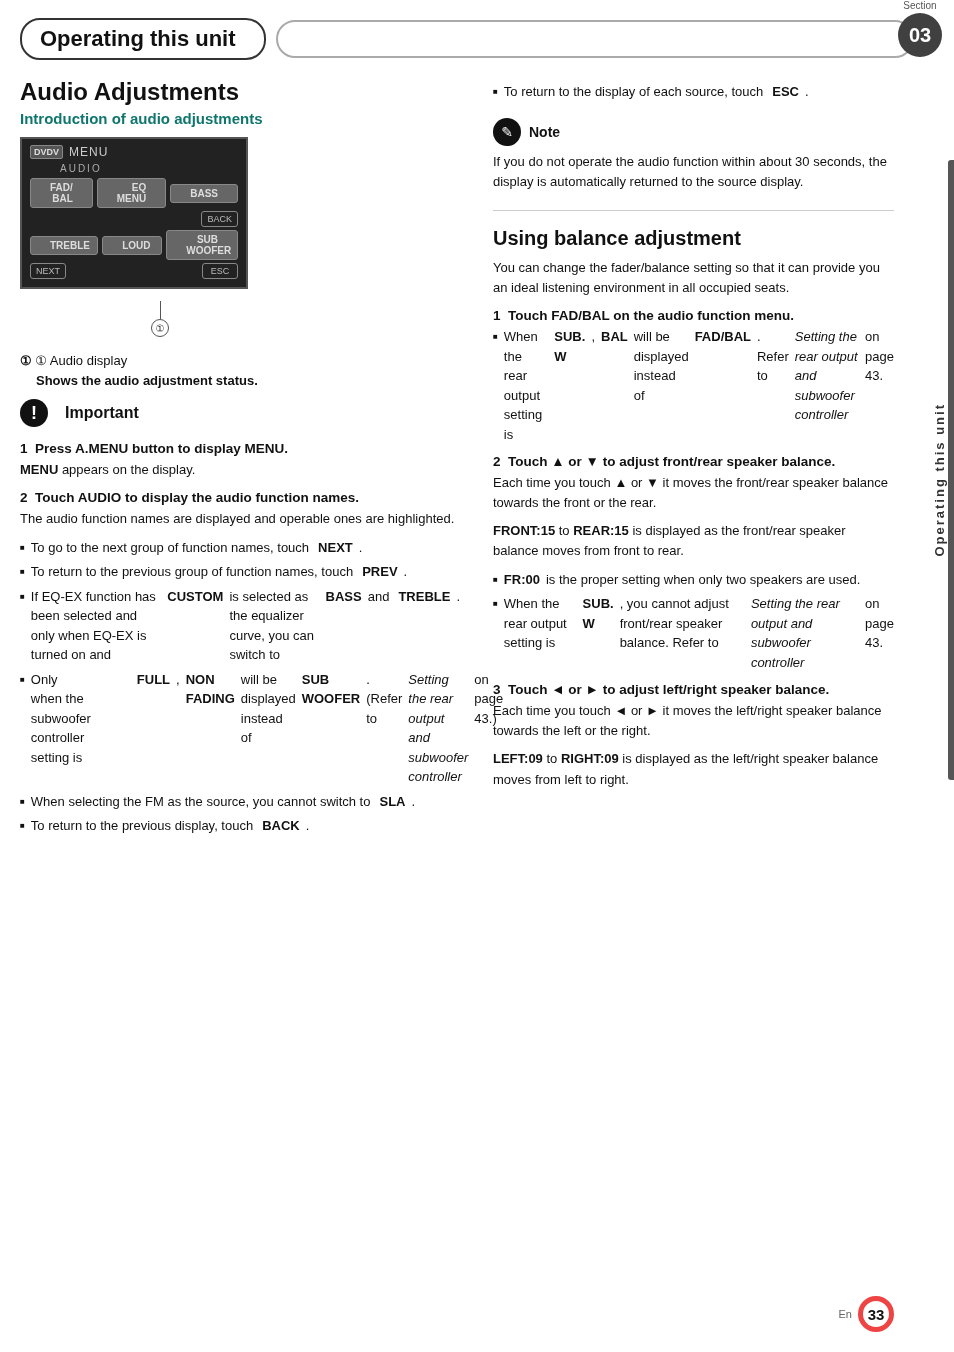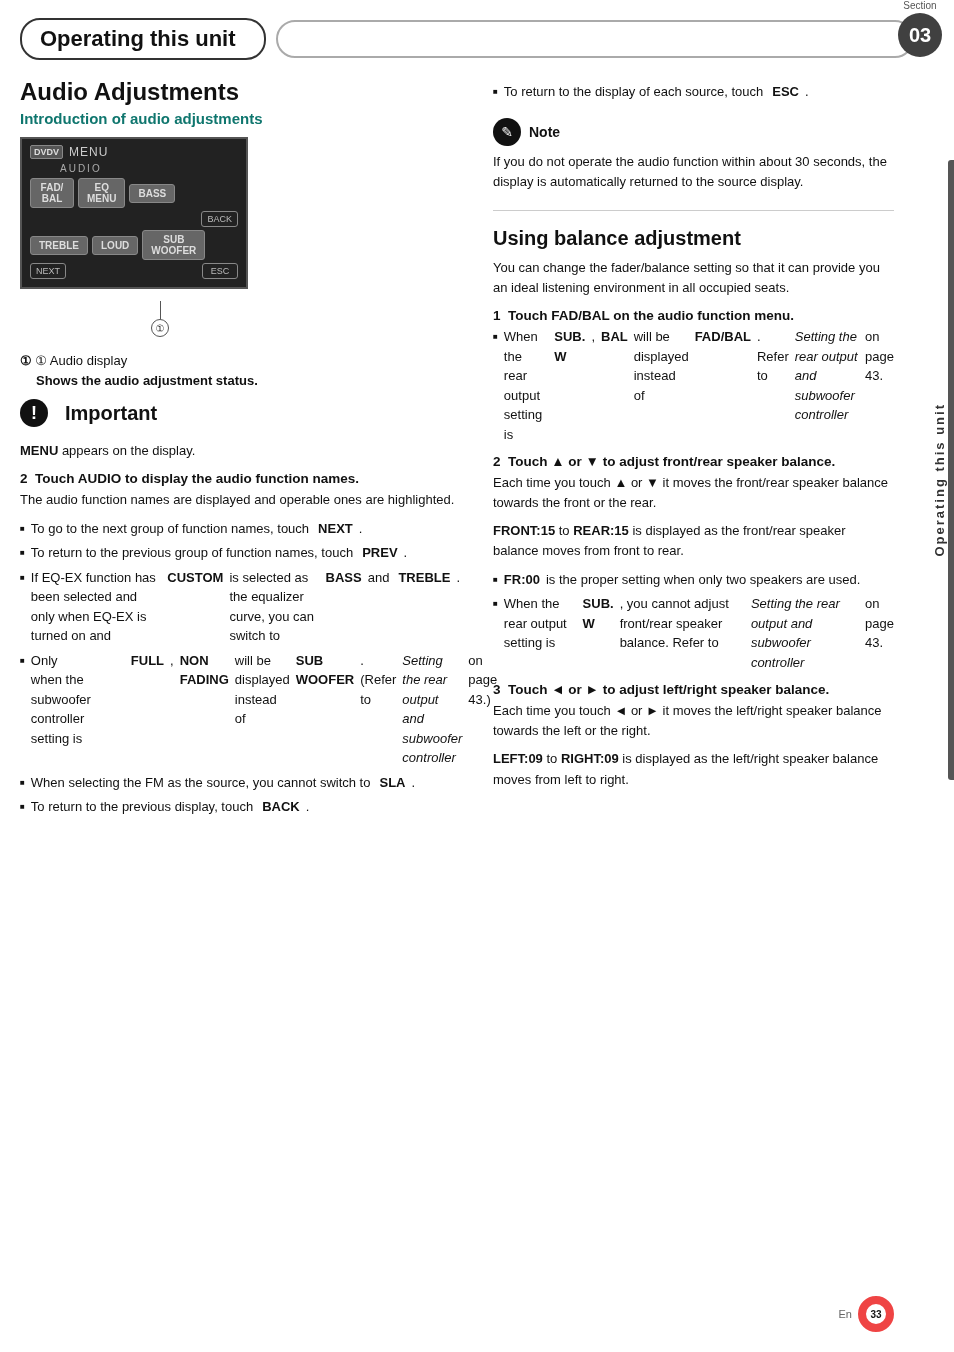--- a/index.html
+++ b/index.html
@@ -174,26 +174,26 @@
       display: flex;
       gap: 4px;
       margin-bottom: 3px;
       align-items: center;
     }
 
     .btn-gray {
       background: #666;
       color: #ddd;
       font-size: 10px;
-      padding: 3px 8px;
+      padding: 3px 19px;
       border-radius: 3px;
       font-weight: bold;
       border: 1px solid #888;
       min-width: 44px;
-      text-align: center;
+      text-align: right;
     }
 
     .btn-outline {
       background: transparent;
       color: #bbb;
       font-size: 9px;
       padding: 2px 5px;
       border-radius: 3px;
       border: 1px solid #888;
       min-width: 36px;
@@ -249,21 +249,21 @@
       flex-shrink: 0;
     }
 
     .important-icon span {
       color: #fff;
       font-size: 18px;
       font-weight: bold;
     }
 
     .important-title {
-      font-size: 20px;
+      font-size: 16px;
       font-weight: bold;
       color: #111;
       padding-left: 9px;
     }
 
     .body-text {
       font-size: 13px;
       line-height: 1.55;
       color: #111;
       margin-bottom: 8px;
@@ -348,28 +348,28 @@
       align-items: center;
       gap: 6px;
     }
 
     .lang-label {
       font-size: 11px;
       color: #666;
     }
 
     .page-number-badge {
-      border: 8px solid #ef4444;
+      border: 5px solid #ef4444;
       border-radius: 50%;
       width: 36px;
       height: 36px;
       display: flex;
       align-items: center;
       justify-content: center;
-      font-size: 10px;
+      font-size: 15px;
       font-weight: bold;
       color: #111;
     }
 
     hr.divider {
       border: none;
       border-top: 1px solid #ccc;
       margin: 8px 0;
     }
 
@@ -441,20 +441,23 @@
 
     <div class="important-box">
       <div class="important-header">
         <div class="important-icon">
           <span>!</span>
         </div>
         <span class="important-title">Important</span>
       </div>
     </div>
 
+    <div class="step-header">
+      <span class="step-number">1</span>&nbsp;&nbsp;Press A.MENU button to display MENU.
+    </div>
     <div class="body-text">
       <span class="bold">MENU</span> appears on the display.
     </div>
 
     <div class="step-header">
       <span class="step-number">2</span>&nbsp;&nbsp;Touch AUDIO to display the audio function names.
     </div>
     <div class="body-text">
       The audio function names are displayed and operable ones are highlighted.
     </div>
@@ -462,21 +465,21 @@
     <div class="bullet-item">
       To go to the next group of function names, touch <span class="bold" style="margin-left:3px;">NEXT</span>.
     </div>
     <div class="bullet-item">
       To return to the previous group of function names, touch <span class="bold" style="margin-left:3px;">PREV</span>.
     </div>
     <div class="bullet-item">
       If EQ-EX function has been selected and only when EQ-EX is turned on and <span class="bold" style="margin-left:3px;">CUSTOM</span> is selected as the equalizer curve, you can switch to <span class="bold" style="margin-left:3px;">BASS</span> and <span class="bold" style="margin-left:3px;">TREBLE</span>.
     </div>
     <div class="bullet-item">
-      Only when the subwoofer controller setting is <span class="bold" style="margin-left:2px;padding-left:32px;">FULL</span>, <span class="bold">NON FADING</span> will be displayed instead of <span class="bold">SUB WOOFER</span>. (Refer to <span class="italic">Setting the rear output and subwoofer controller</span> on page 43.)
+      Only when the subwoofer controller setting is <span class="bold" style="margin-left:8px;padding-left:32px;">FULL</span>, <span class="bold">NON FADING</span> will be displayed instead of <span class="bold">SUB WOOFER</span>. (Refer to <span class="italic">Setting the rear output and subwoofer controller</span> on page 43.)
     </div>
     <div class="bullet-item">
       When selecting the FM as the source, you cannot switch to <span class="bold" style="margin-left:3px;">SLA</span>.
     </div>
     <div class="bullet-item">
       To return to the previous display, touch <span class="bold" style="margin-left:3px;">BACK</span>.
     </div>
 
   </div>
 

